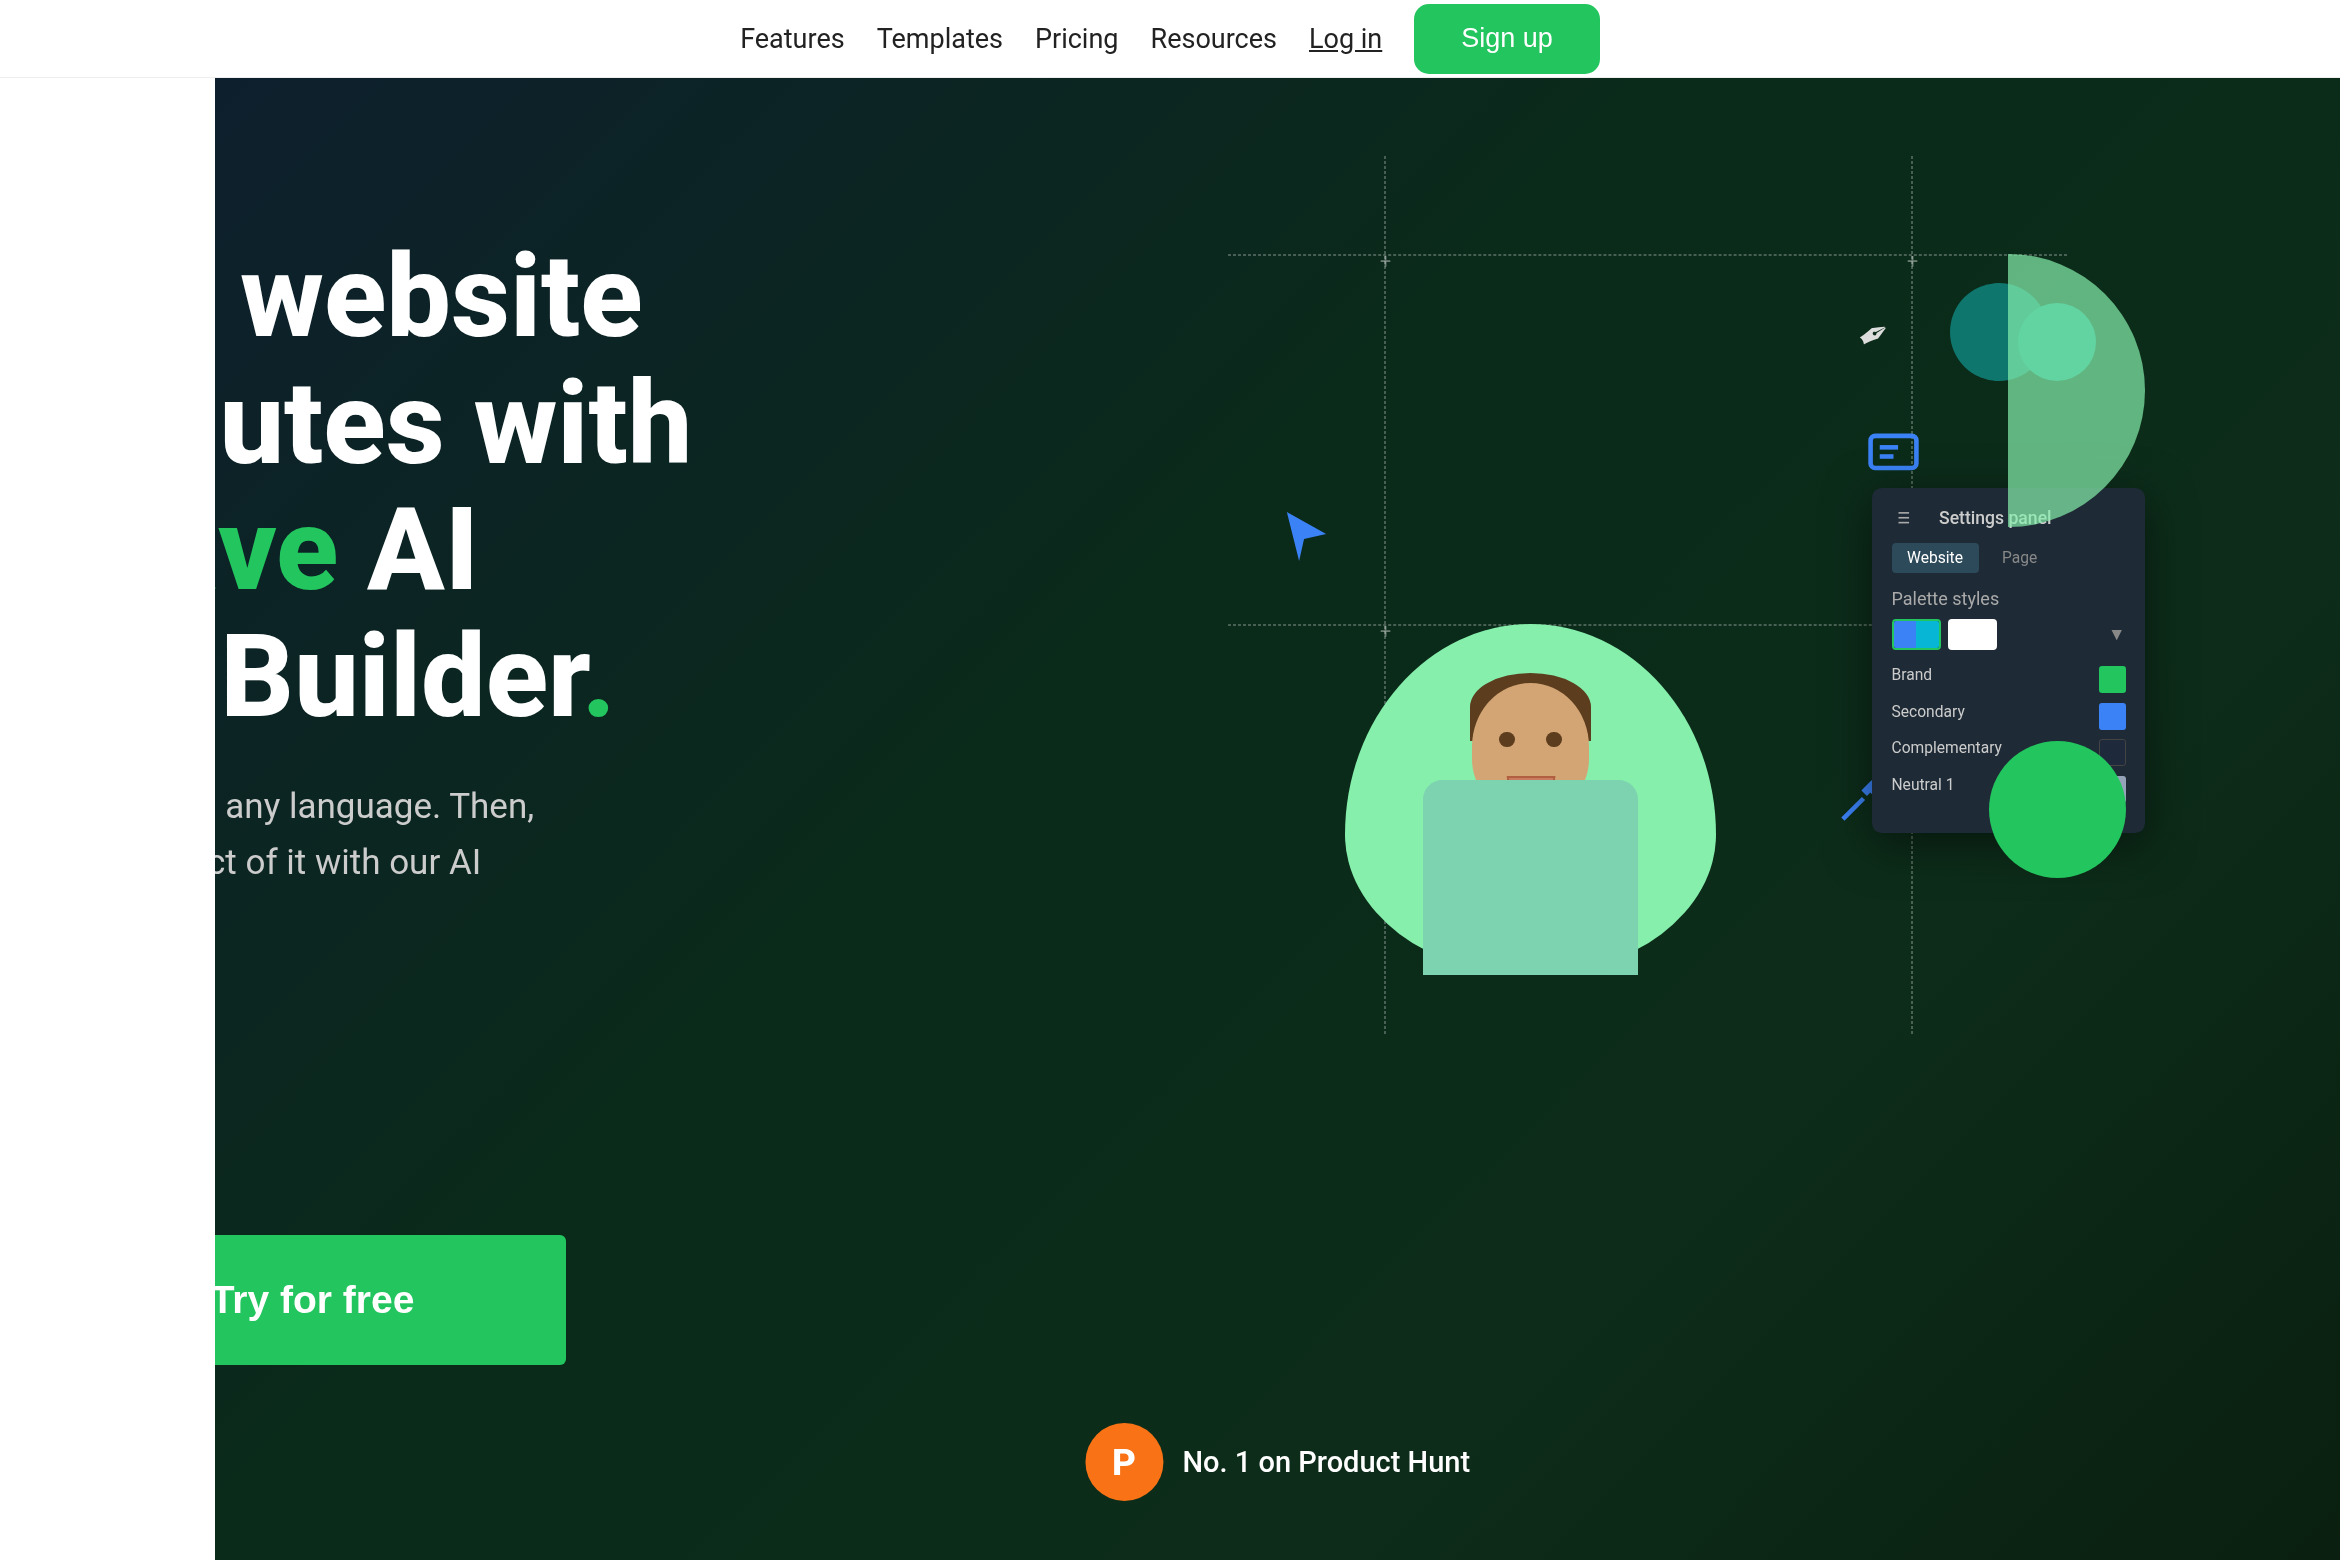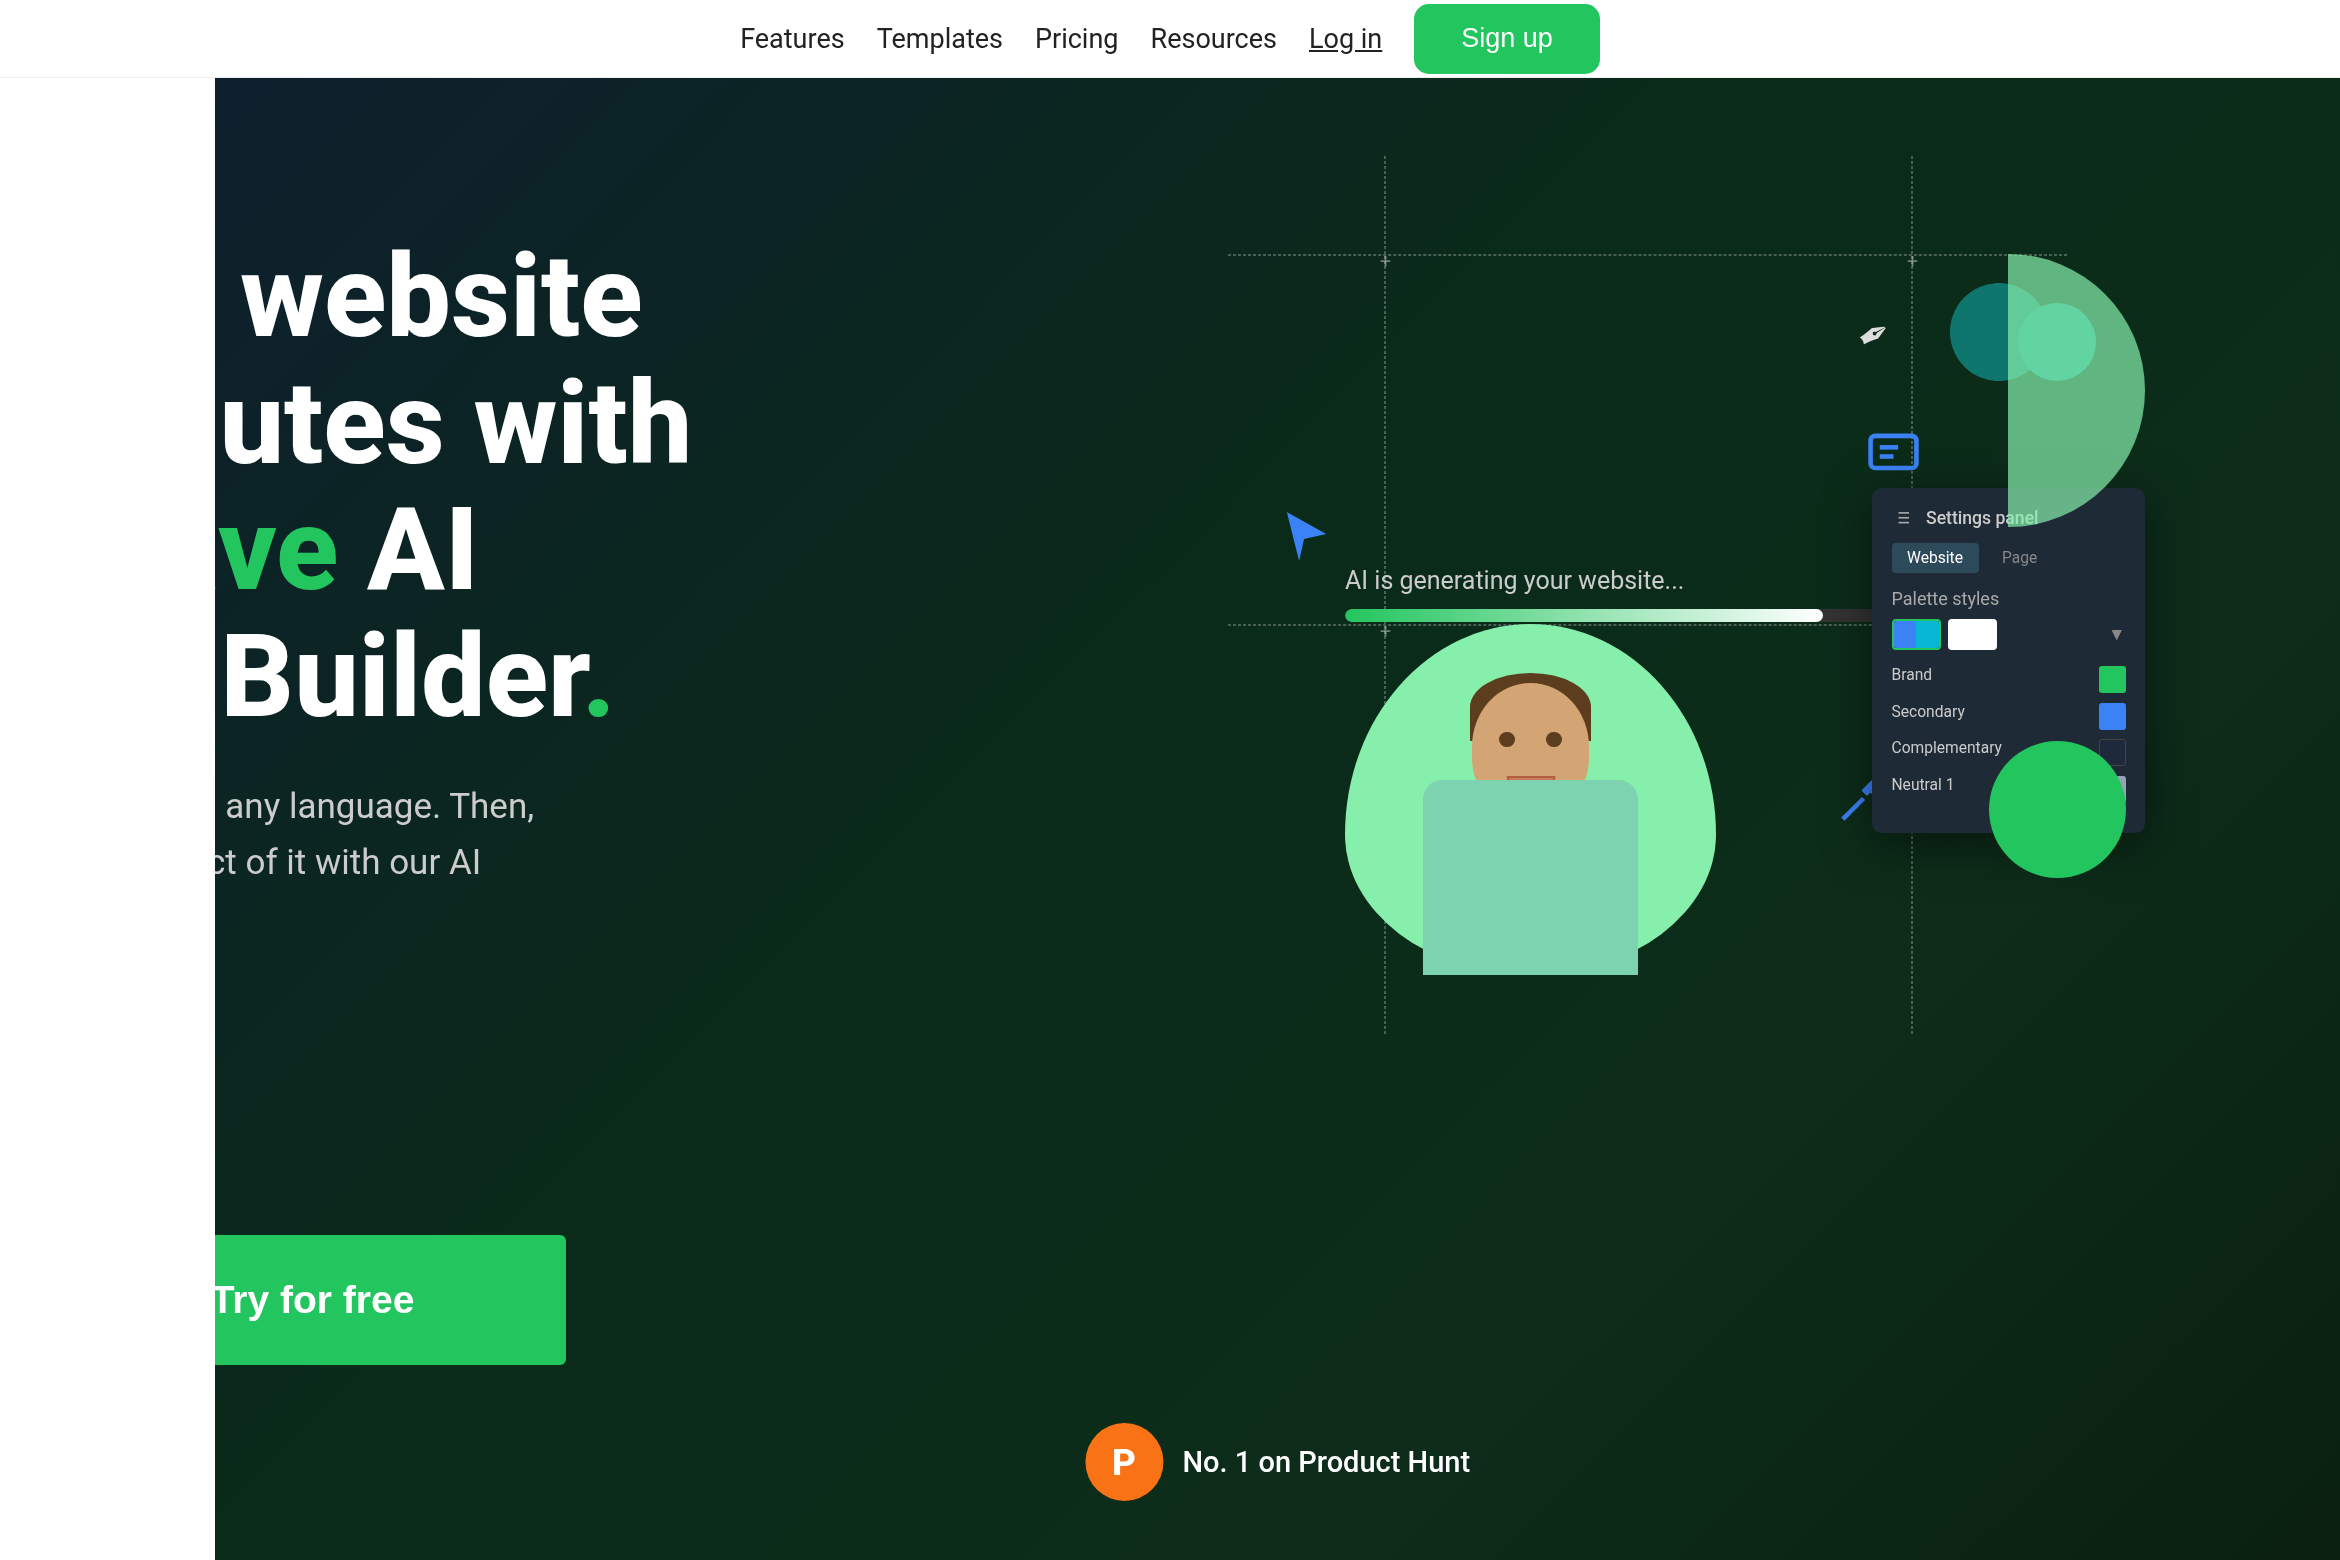--- a/index.html
+++ b/index.html
@@ -332,21 +332,21 @@
       right: -78px;
       width: 273px;
       background: #1e2a35;
       border-radius: 9.8px;
       padding: 19.5px;
       box-shadow: 0 11.7px 47px rgba(0,0,0,0.5);
     }
     .settings-header {
       display: flex;
       align-items: center;
-      gap: 15px;
+      gap: 28px;
       margin-bottom: 15.6px;
     }
     .settings-title {
       font-size: 17.6px;
       color: #ccc;
       font-weight: 500;
     }
     .settings-tabs {
       display: flex;
       gap: 7.8px;
@@ -515,26 +515,20 @@
       </svg>
     </div>
 
 
     <div class="cursor-icon">
       <svg width="59" height="59" viewBox="0 0 24 24" fill="#3b82f6">
         <path d="M4 2l16 9-9 2-2 9z"></path>
       </svg>
     </div>
 
-    <div class="ai-gen">
-      <div class="ai-gen-text">AI is generating your website...</div>
-      <div class="progress-bar-bg">
-        <div class="progress-bar-fill"></div>
-      </div>
-    </div>
 
     <div class="person-container">
       <div class="person-blob"></div>
       <div class="person-img">
 
         <div style="position:relative; width:273px; height:312px;">
           <div class="person-hair"></div>
           <div class="person-head">
 
             <div style="position:absolute; top:49px; left:27px; width:15.6px; height:15.6px; background:#5c3d1e; border-radius:50%;"></div>

